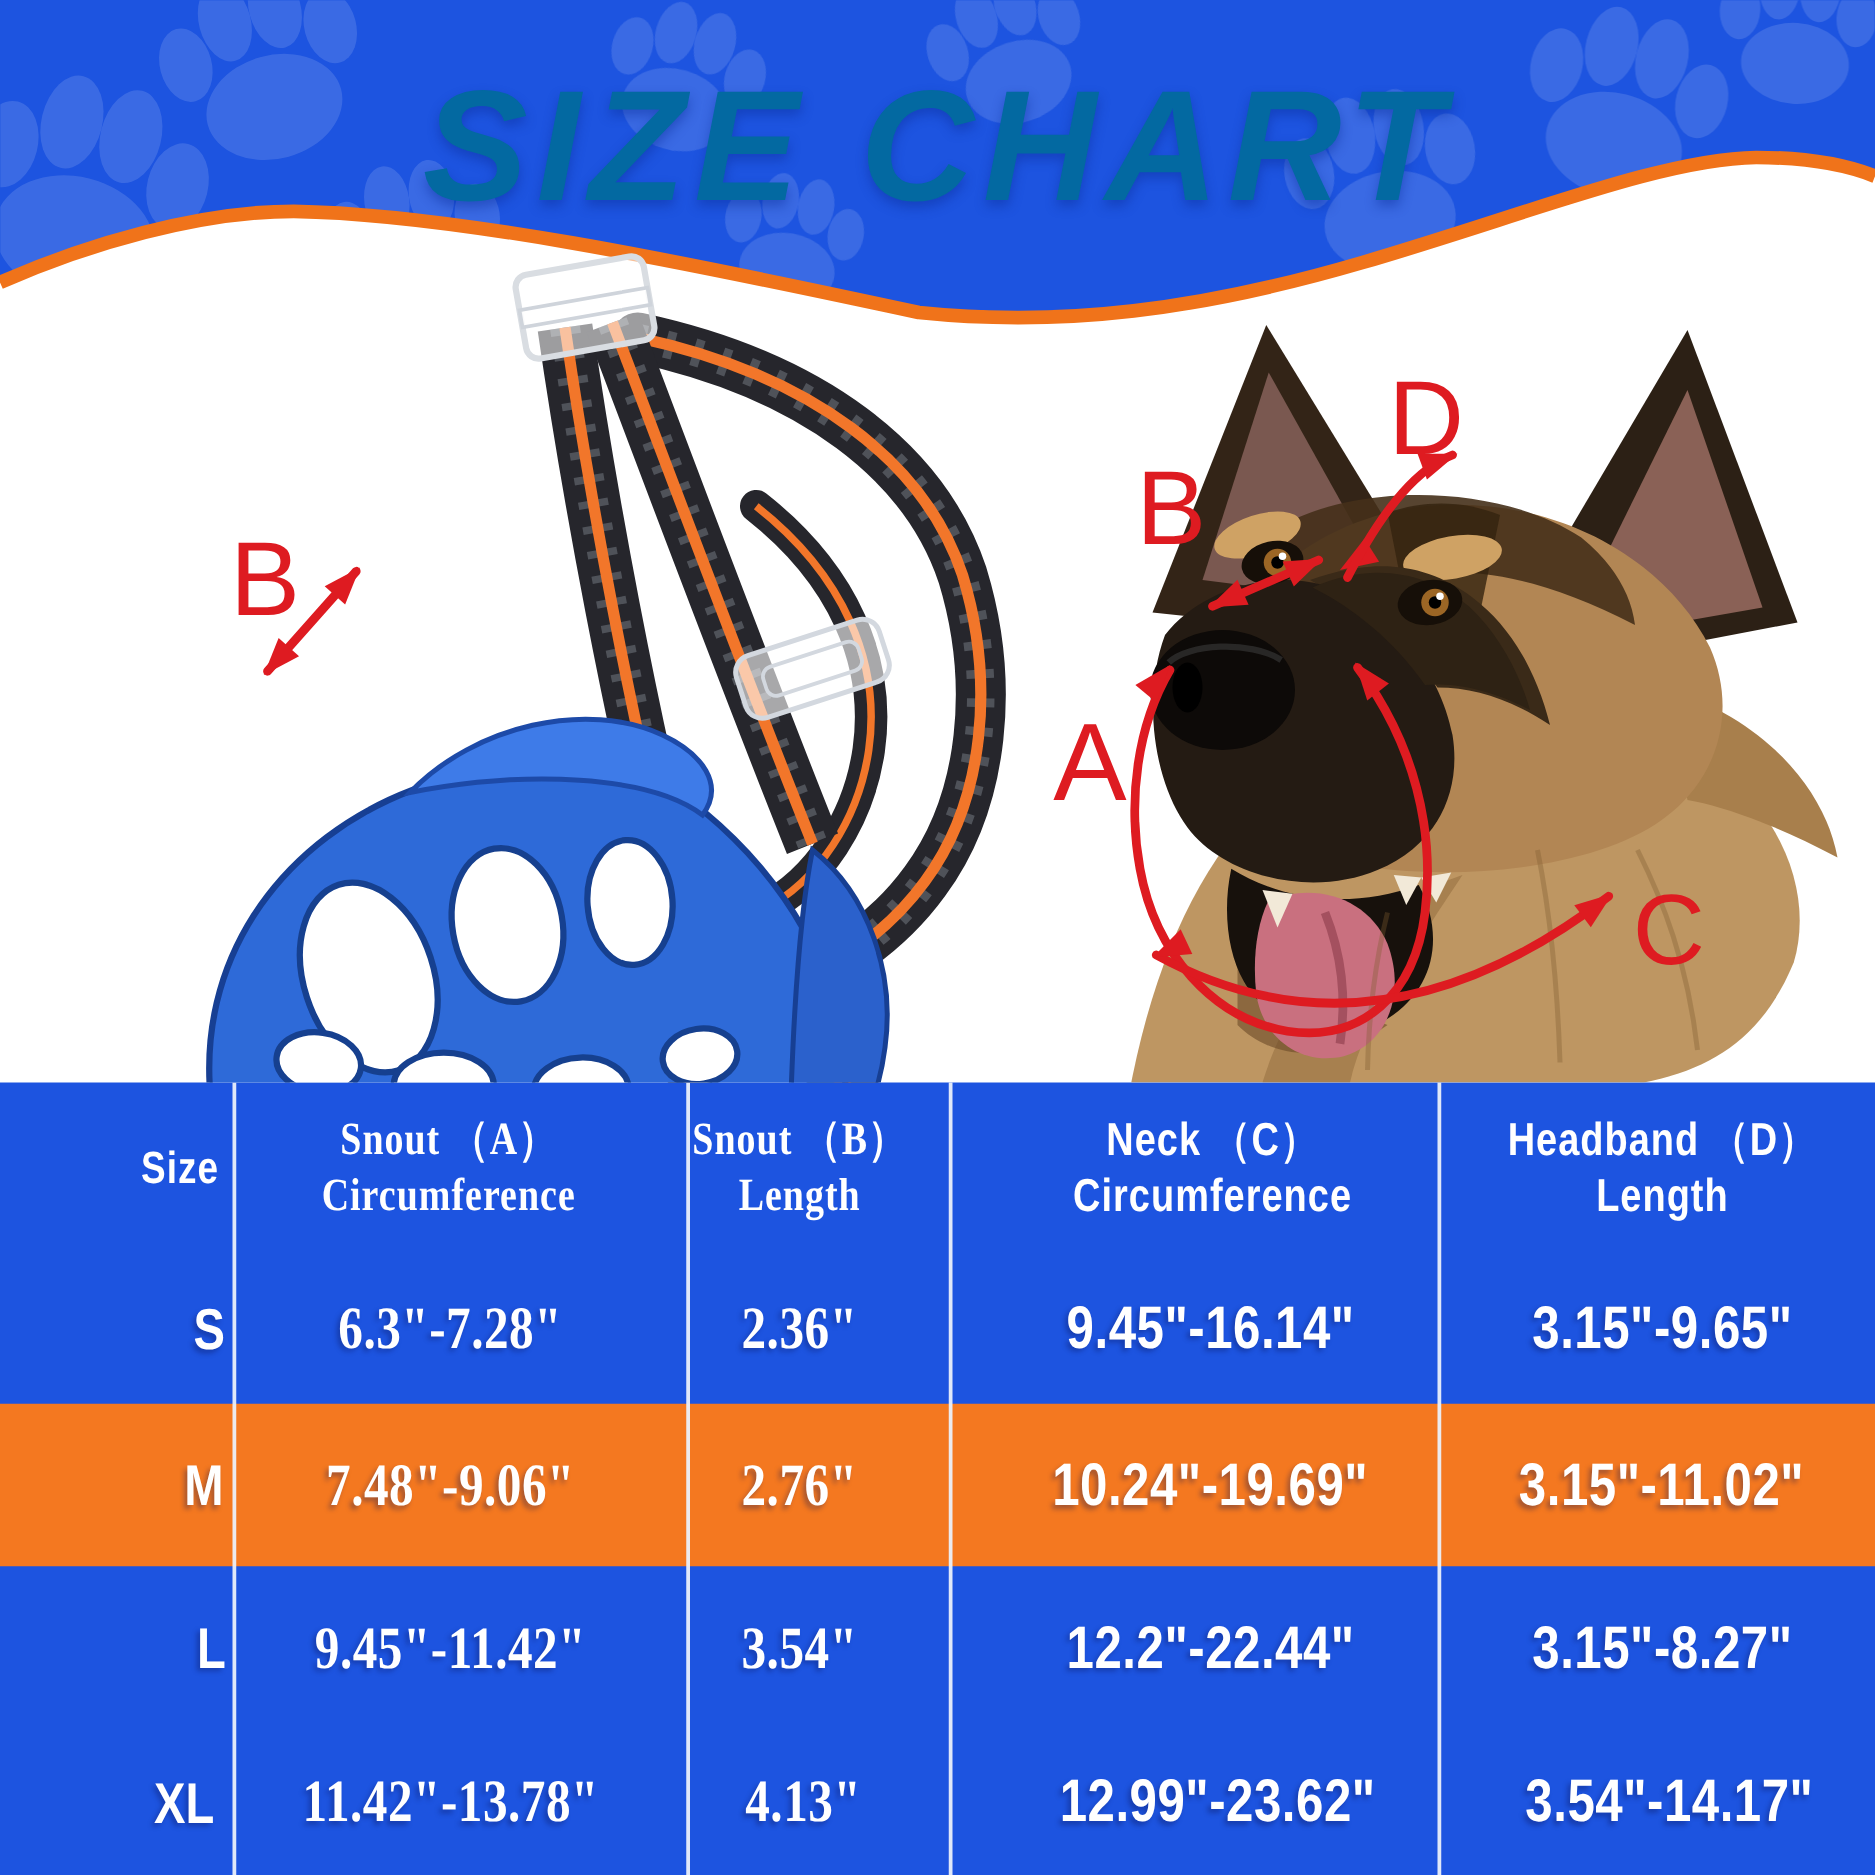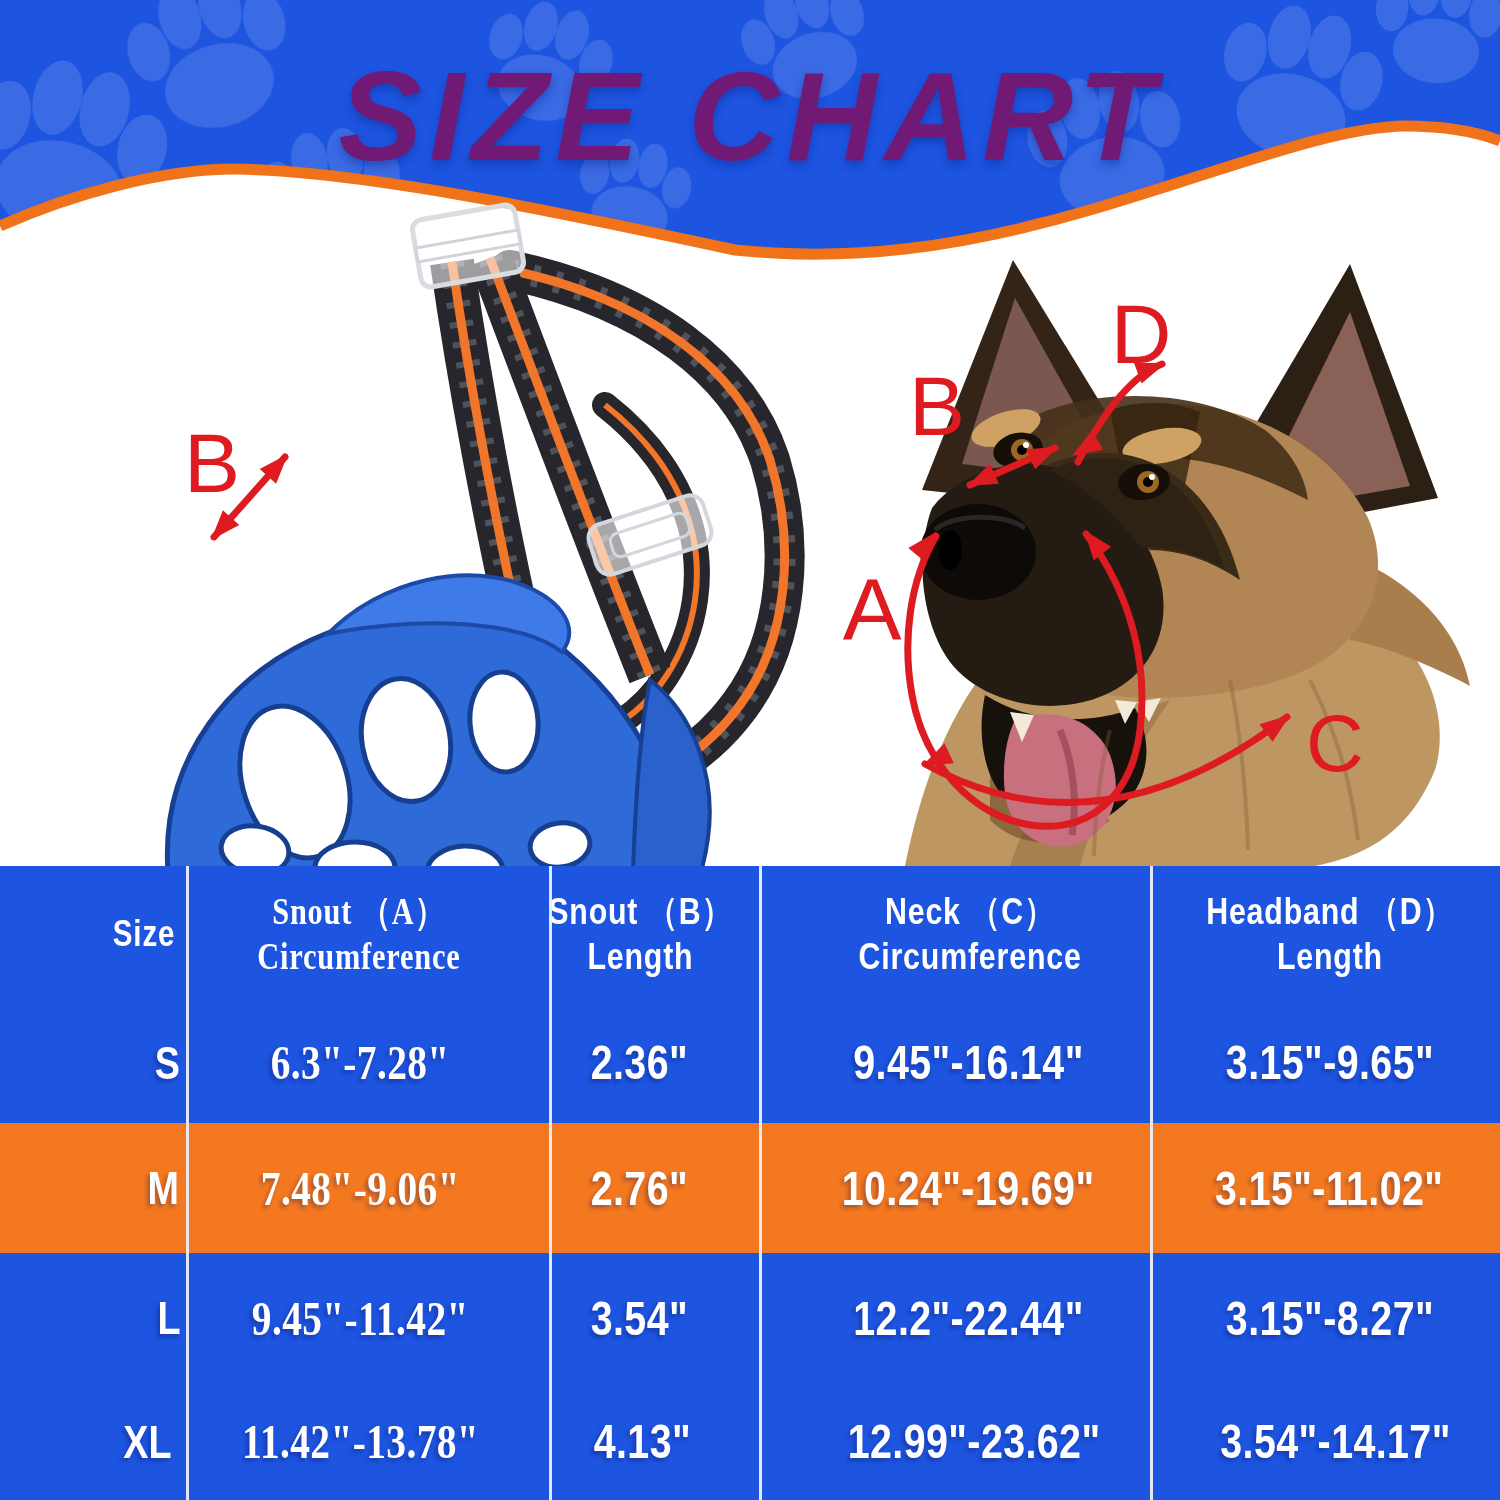--- a/index.html
+++ b/index.html
@@ -1,36 +1,36 @@
 <!DOCTYPE html>
 <html><head>
 <meta charset="utf-8">
 <style>
   html,body{margin:0;padding:0;background:#ffffff;}
   .canvas{position:relative;width:1500px;height:1500px;overflow:hidden;background:#ffffff;
           font-family:"Liberation Sans",sans-serif;}
   
   .hero-svg{position:absolute;left:0;top:0;z-index:1;}
   .page-title{position:absolute;left:0;top:44px;width:100%;z-index:2;text-align:center;
-    font-style:italic;font-weight:bold;font-size:126px;letter-spacing:7px;color:#701a75;
+    font-style:italic;font-weight:bold;font-size:126px;letter-spacing:7px;color:#0369a1;
     text-shadow:0 5px 9px rgba(10,44,150,0.45);}
   
   .muzzle-svg{position:absolute;left:90px;top:200px;z-index:2;}
   .dog-svg{position:absolute;left:810px;top:250px;z-index:2;}
   .red-letter{fill:#DE1B21;font-family:"Liberation Sans",sans-serif;font-size:84px;font-weight:400;}
   .red-stroke{stroke:#DE1B21;stroke-width:7;fill:none;stroke-linecap:round;}
   .red-fill{fill:#DE1B21;}
   
   .size-table{position:absolute;left:0;top:866px;width:1500px;height:634px;background:#1D54E0;z-index:3;
     display:flex;flex-direction:column;color:#ffffff;}
   .trow{display:flex;width:1500px;}
   .r-head{height:136px;} .r-s{height:121px;} .r-m{height:130px;background:#F47820;}
   .r-l{height:130px;} .r-xl{height:117px;gap:12px;}
   .cell{display:flex;align-items:center;justify-content:center;}
-  .c1{width:187px;justify-content:flex-end;} .c2{width:363px;font-family:Liberation Serif, serif;} .c3{width:210px;} .c4{width:391px;padding-left:35px;} .c5{width:349px;}
+  .c1{width:187px;justify-content:flex-end;} .c2{width:363px;font-family:Liberation Serif, serif;} .c3{width:210px;font-family:Liberation Serif, serif;} .c4{width:391px;padding-left:35px;} .c5{width:349px;}
   .cnd{display:inline-block;transform:scaleX(0.82);white-space:nowrap;}
   .hwrap{text-align:center;font-weight:bold;font-size:37px;line-height:1.22;letter-spacing:1px;}
   .hline{display:block;}
   .hsize{font-size:36px;}
   .val{font-size:48px;font-weight:bold;letter-spacing:0.5px;text-shadow:-3px 3px 5px rgba(8,18,80,0.35);}
   .sz{font-size:46px;font-weight:bold;text-shadow:-3px 3px 5px rgba(8,18,80,0.35);}
   .vline{position:absolute;top:0;width:3px;height:634px;background:rgba(235,240,250,0.95);}
 </style>
 </head>
 <body>

